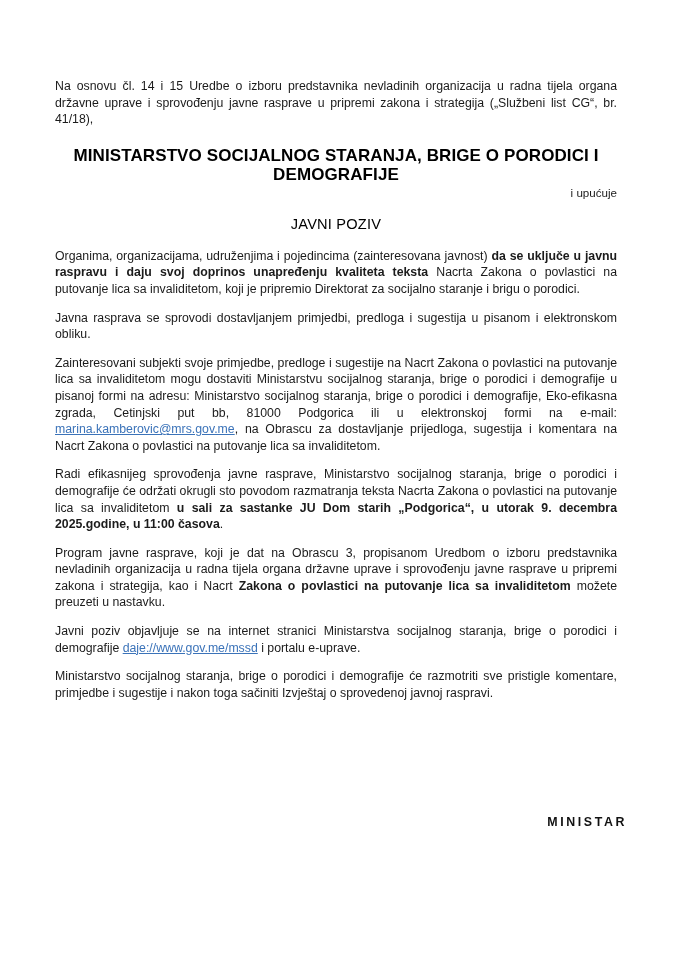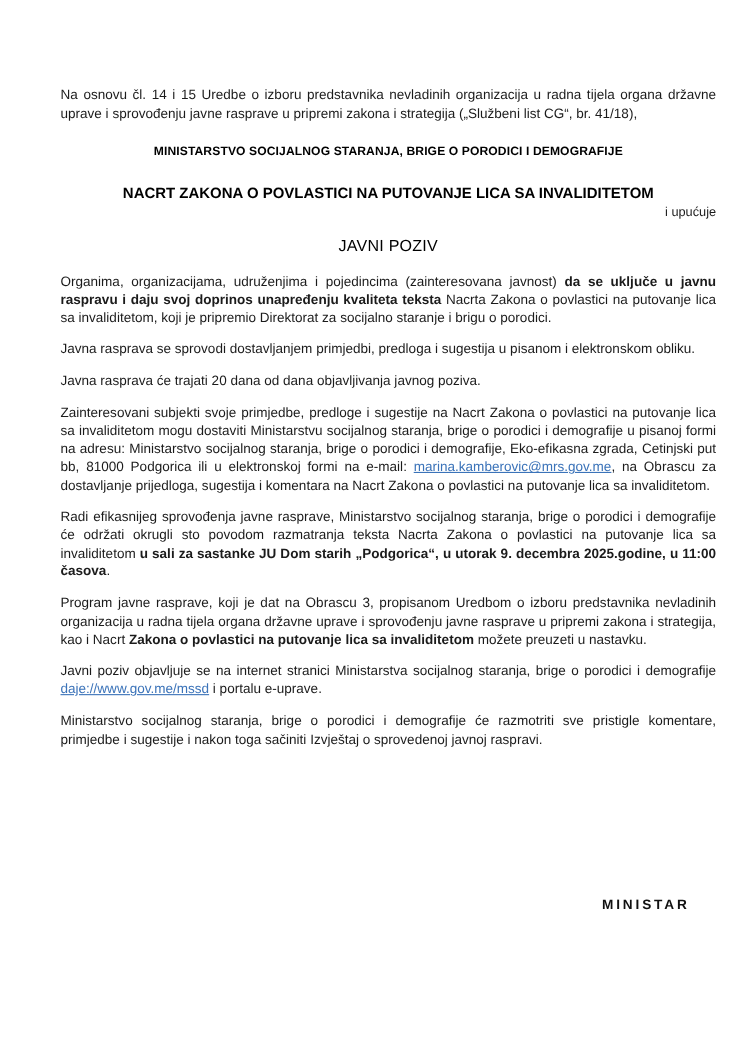--- a/index.html
+++ b/index.html
@@ -11,40 +11,40 @@
     width: 679px;
     height: 960px;
     font-family: "Liberation Sans", sans-serif;
     color: #000000;
     -webkit-font-smoothing: antialiased;
   }
   .page {
     width: 679px;
     height: 812px;
     box-sizing: border-box;
-    padding: 78px 28px 0 55px;
+    padding: 78px 62px 0 55px;
     position: relative;
     background: #ffffff;
   }
   .para {
     font-size: 12.3px;
     line-height: 16.6px;
     text-align: justify;
     margin: 0 0 12px 0;
     color: #1b1b1b;
   }
   .intro {
     font-size: 12.3px;
     line-height: 16.6px;
     text-align: justify;
     margin: 0 0 14px 0;
     color: #1b1b1b;
   }
   .heading-main {
-    font-size: 11px;
+    font-size: 17px;
     font-weight: bold;
     text-align: center;
     line-height: 19.5px;
     margin: 18px 0 0 0;
     letter-spacing: 0.1px;
     color: #000;
   }
   .centered-small {
     font-size: 11.6px;
     text-align: center;
@@ -92,31 +92,29 @@
 </head>
 <body>
 
 <div class="page">
 
   <p class="intro">Na osnovu čl. 14 i 15 Uredbe o izboru predstavnika nevladinih organizacija u radna tijela organa državne uprave i sprovođenju javne rasprave u pripremi zakona i strategija („Službeni list CG“, br. 41/18),</p>
 
   <h1 class="heading-main">MINISTARSTVO SOCIJALNOG STARANJA, BRIGE O PORODICI I DEMOGRAFIJE</h1>
 
 
-  <h2 class="heading-sub">NACRT ZAKONA O POVLASTICI NA PUTOVANJE LICA SA INVALIDITETOM</h2>
 
   <p class="centered-small2">i upućuje</p>
 
   <h2 class="heading-call">JAVNI POZIV</h2>
 
   <p class="para"><span>Organima, organizacijama, udruženjima i pojedincima (zainteresovana javnost) </span><b>da se uključe u javnu raspravu i daju svoj doprinos unapređenju kvaliteta teksta </b><span>Nacrta Zakona o povlastici na putovanje lica sa invaliditetom, koji je pripremio Direktorat za socijalno staranje i brigu o porodici.</span></p>
 
   <p class="para">Javna rasprava se sprovodi dostavljanjem primjedbi, predloga i sugestija u pisanom i elektronskom obliku.</p>
 
-  <p class="para">Javna rasprava će trajati 20 dana od dana objavljivanja javnog poziva.</p>
 
   <p class="para"><span>Zainteresovani subjekti svoje primjedbe, predloge i sugestije na Nacrt Zakona o povlastici na putovanje lica sa invaliditetom mogu dostaviti Ministarstvu socijalnog staranja, brige o porodici i demografije u pisanoj formi na adresu: Ministarstvo socijalnog staranja, brige o porodici i demografije, Eko-efikasna zgrada, Cetinjski put bb, 81000 Podgorica ili u elektronskoj formi na e-mail: </span><a class="link" href="#">marina.kamberovic@mrs.gov.me</a><span>, na Obrascu za dostavljanje prijedloga, sugestija i komentara na Nacrt Zakona o povlastici na putovanje lica sa invaliditetom.</span></p>
 
   <p class="para"><span>Radi efikasnijeg sprovođenja javne rasprave, Ministarstvo socijalnog staranja, brige o porodici i demografije će održati okrugli sto povodom razmatranja teksta Nacrta Zakona o povlastici na putovanje lica sa invaliditetom </span><b>u sali za sastanke JU Dom starih „Podgorica“, u utorak 9. decembra 2025.godine, u 11:00 časova</b><span>.</span></p>
 
   <p class="para"><span>Program javne rasprave, koji je dat na Obrascu 3, propisanom Uredbom o izboru predstavnika nevladinih organizacija u radna tijela organa državne uprave i sprovođenju javne rasprave u pripremi zakona i strategija, kao i Nacrt </span><b>Zakona o povlastici na putovanje lica sa invaliditetom</b><span> možete preuzeti u nastavku.</span></p>
 
   <p class="para"><span>Javni poziv objavljuje se na internet stranici Ministarstva socijalnog staranja, brige o porodici i demografije </span><a class="link" href="#">daje://www.gov.me/mssd</a><span> i portalu e-uprave.</span></p>
 
   <p class="para">Ministarstvo socijalnog staranja, brige o porodici i demografije će razmotriti sve pristigle komentare, primjedbe i sugestije i nakon toga sačiniti Izvještaj o sprovedenoj javnoj raspravi.</p>

